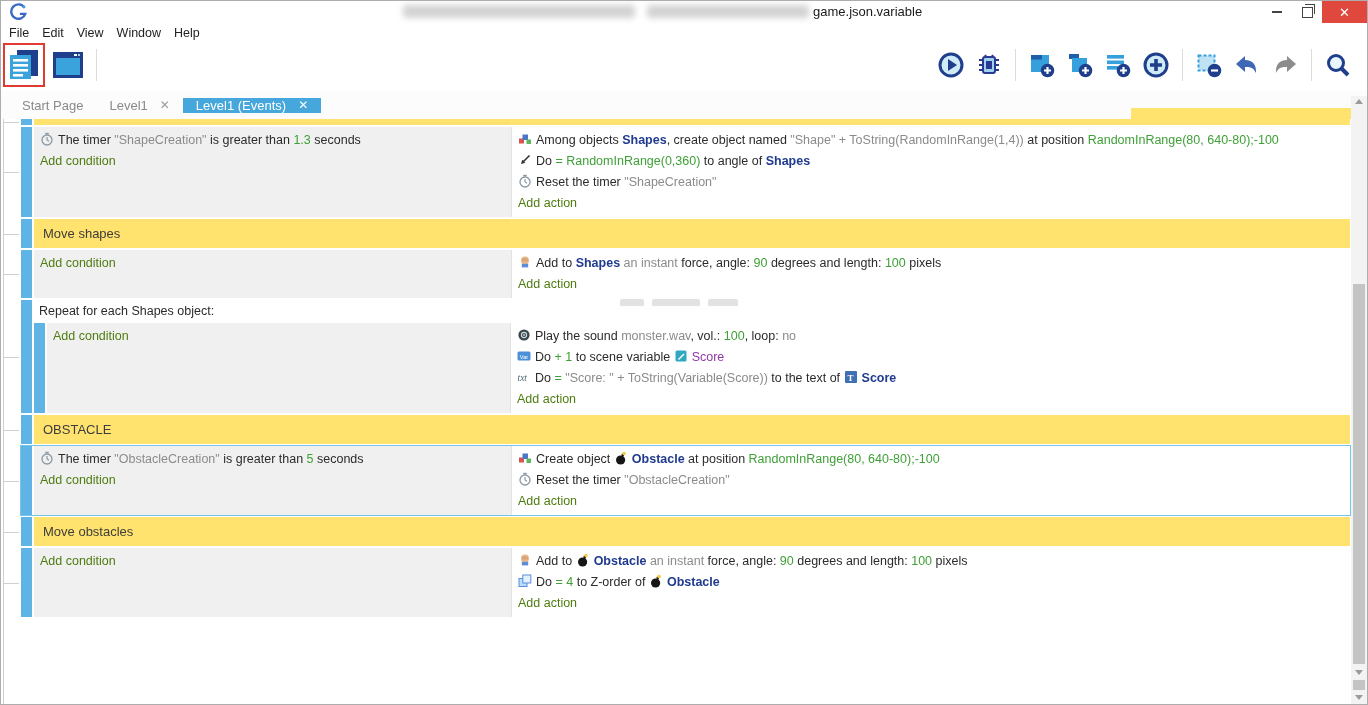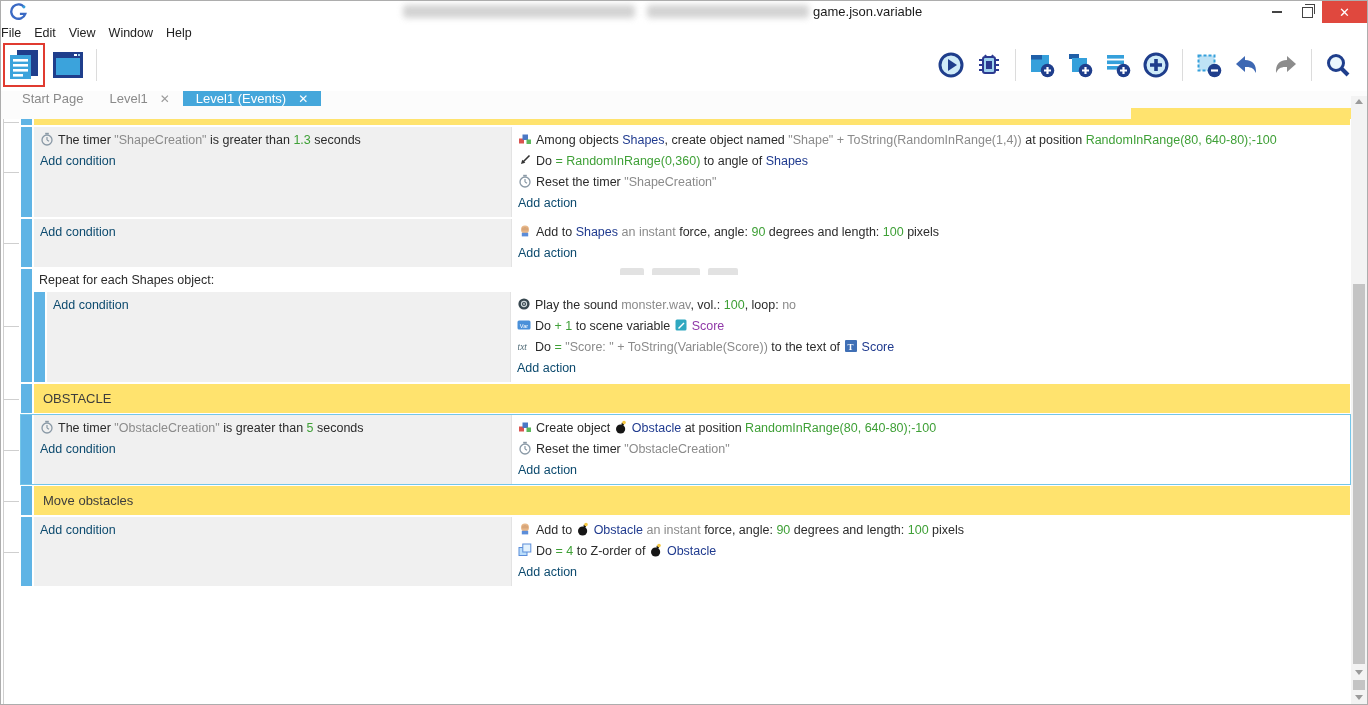--- a/index.html
+++ b/index.html
@@ -12,53 +12,53 @@
   .blurblock{position:absolute;top:4px;height:13px;background:#c4c4c4;border-radius:3px;filter:blur(3px);opacity:.75}
   .title-text{position:absolute;left:812px;top:3px;font-size:13px;color:#1a1a1a;white-space:nowrap}
   .wincontrols{position:absolute;right:0;top:0;height:22px;display:flex}
   .winbtn{width:30px;height:22px;display:flex;align-items:center;justify-content:center;color:#444}
   .winbtn.close{width:45px;background:#E0483E;color:#fff}
   .dash{width:10px;height:2px;background:#444;display:inline-block}
   .restore-glyph{width:9px;height:9px;border:1px solid #444;position:relative;background:#fff}
   .restore-glyph:before{content:"";position:absolute;left:2px;top:-4px;width:9px;height:9px;border:1px solid #444;border-bottom:none;border-left:none}
   .x-glyph{font-size:13px;line-height:13px}
   
-  .menubar{height:20px;display:flex;align-items:center;background:#fff}
+  .menubar{height:20px;display:flex;align-items:center;padding-left:8px;background:#fff}
   .menu-item{margin-right:13px;color:#222;cursor:default}
   
   .toolbar{height:48px;position:relative;background:#fff}
   .tb-left{position:absolute;left:4px;top:2px;display:flex;align-items:center}
   .tb-bigbtn{width:38px;height:40px;display:flex;align-items:center;justify-content:center;margin-right:6px}
   .tb-bigbtn.hl{outline:2px solid #E03B30;outline-offset:0px}
   .tb-right{position:absolute;right:14px;top:6px;display:flex;align-items:center;gap:8px}
   .tb-btn{width:30px;height:30px;display:flex;align-items:center;justify-content:center}
   .tb-sep{width:1px;height:32px;background:#dcdcdc;margin:0 3px}
   
-  .tabbar{height:28px;background:#fcfcfc;display:flex;align-items:flex-start;padding-left:8px;position:relative}
+  .tabbar{height:28px;background:#fcfcfc;display:flex;align-items:center;padding-left:8px;position:relative}
   .tab{display:flex;align-items:center;padding:0 13px;color:#8a8a8a;font-size:13px;white-space:nowrap}
   .tab .close-x{margin-left:12px;color:#9b9b9b;font-size:12px}
   .tab.active{background:#45A7DB;color:#fff}
   .tab.active .close-x{color:#fff}
   .tab-yellow-box{position:absolute;left:1130px;top:17px;width:220px;height:11px;background:#FFE36E}
   .scroll-dash{position:absolute;right:5px;top:9px;width:8px;height:2px;background:#9b9b9b}
   
   .events{position:relative;height:587px;background:#fff;padding-right:17px;box-sizing:border-box}
   .events:before{content:"";position:absolute;left:2px;top:0;bottom:0;width:1px;background:#cfcfcf}
   .row{position:relative;display:flex;margin:0 0 2px 20px}
   .tick{position:absolute;left:-18px;top:50%;width:16px;height:1px;background:#cfcfcf}
   .handle{width:11px;background:#5FB4E5;margin-right:2px;flex:none}
   .sliver .handle{height:6px}
   .sliver .content{height:6px;background:#FFE36E;flex:1}
   .group .content{flex:1;background:#FFE36E;height:29px;line-height:29px;padding-left:9px;color:#3d3d3d;font-size:13px}
   .event .content{flex:1;display:flex;min-width:0}
   .cond{width:478px;flex:none;background:#F0F0F0;border-right:1px solid #E3E3E3;padding:3px 4px 3px 6px;box-sizing:border-box}
   .acts{flex:1;background:#fff;padding:3px 6px 3px 6px;min-width:0}
   .line{min-height:21px;line-height:21px}
-  .line.ph{color:#0c4a6e}
-  .s-p{color:#2b2b2b}.s-g{color:#3FA037}.s-o{color:#203B8F;font-weight:normal}
+  .line.ph{color:#4d7c0f}
+  .s-p{color:#2b2b2b}.s-g{color:#3FA037}.s-o{color:#203B8F;font-weight:bold}
   .s-q{color:#8B8B8B}.s-v{color:#9039A8}
   .ic{display:inline-block;width:14px;height:14px;vertical-align:-2px;margin-right:4px}
   .ic svg{width:14px;height:14px;display:block}
   .selected{box-shadow:0 0 0 1px #74C6E9;z-index:2}
   
   .fe-content{flex:1;display:flex;flex-direction:column;min-width:0;position:relative}
   .fe-header{height:23px;line-height:23px;background:#fff;padding-left:5px}
   .fe-body{display:flex;flex:1;min-width:0}
   .fe-handle{width:11px;background:#5FB4E5;margin-right:2px;flex:none}
   .fe-body .cond{width:464px}
@@ -244,20 +244,25 @@
                 <path d="M3 11l4.3-1.2L4.2 6.7z" fill="#333"></path>
               </svg></span><span class="s-p">Do </span><span class="s-g">= RandomInRange(0,360)</span><span class="s-p"> to angle of </span><span class="s-o">Shapes</span></div>
           <div class="line"><span class="ic"><svg viewBox="0 0 14 14">
                 <rect x="5.2" y="0.8" width="3.6" height="1.6" fill="#8a99a6"></rect>
                 <circle cx="7" cy="8" r="5" fill="none" stroke="#8a99a6" stroke-width="1.3"></circle>
                 <path d="M7 8V5M7 8l2 1.3" stroke="#8a99a6" stroke-width="1.2" fill="none"></path>
               </svg></span><span class="s-p">Reset the timer </span><span class="s-q">"ShapeCreation"</span></div>
           <div class="line ph">Add action</div>
         </div>
       </div>
+    </div>
+    <div class="row group">
+      <div class="tick"></div>
+      <div class="handle"></div>
+      <div class="content">Move shapes</div>
     </div>
     <div class="row event">
       <div class="tick"></div>
       <div class="handle"></div>
       <div class="content">
         <div class="cond">
           <div class="line ph">Add condition</div>
         </div>
         <div class="acts">
           <div class="line"><span class="ic"><svg viewBox="0 0 14 14">

